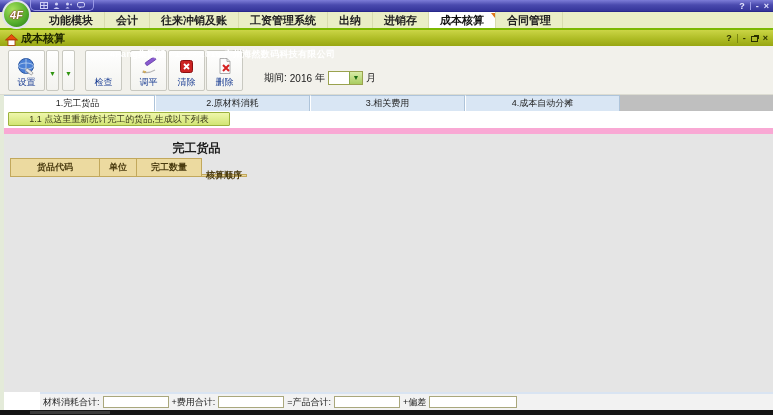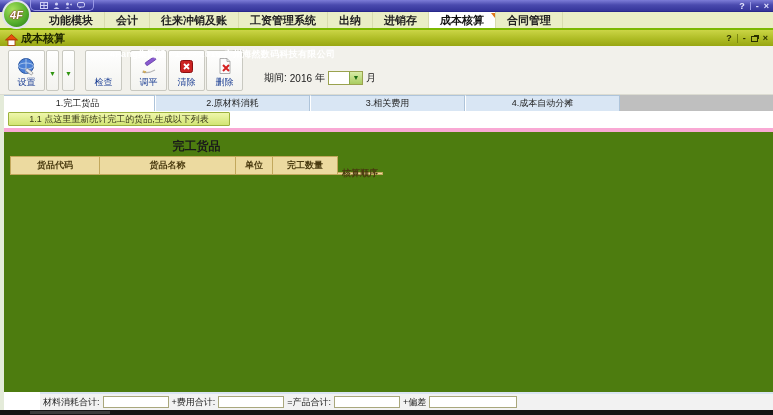--- a/index.html
+++ b/index.html
@@ -82,22 +82,22 @@
 
   
   .action-row { position:absolute; top:111px; left:0; right:0; height:17px; background:#fff; }
   .action-btn { position:absolute; left:8px; top:1px; width:222px; height:14px;
     background:linear-gradient(180deg,#EFF7AC 0%,#D2E574 100%);
     border:1px solid #9CB23E; border-radius:1px; font-size:9px; color:#3a3a1a;
     text-align:center; line-height:12px; cursor:pointer;
     font-family:"Liberation Sans", sans-serif; display:block; }
 
   
-  .content { position:absolute; top:128px; left:0; right:0; bottom:23px; background:#4d7c0f;
-    border-top:4px solid #f9a8d4; }
+  .content { position:absolute; top:128px; left:0; right:0; bottom:23px; background:#e5e5e5;
+    border-top:6px solid #f9a8d4; }
   .left-strip { position:absolute; left:0; top:95px; bottom:5px; width:4px; background:#E4EBD9; z-index:2; }
   .table-title { position:absolute; top:6px; left:10px; width:373px; text-align:center;
     font-size:12px; font-weight:bold; color:#1a1a1a; }
   .grid-header { position:absolute; top:24px; left:10px; display:flex; height:19px; }
   .gcell { background:#ECDAA0; border:1px solid #C2A85C; border-left:none;
     font-size:9px; font-weight:bold; color:#4a3b10; display:flex; align-items:center;
     justify-content:center; }
   .gcell:first-child { border-left:1px solid #C2A85C; }
   .gc0 { width:90px; } .gc1 { width:136px; } .gc2 { width:37px; } .gc3 { width:65px; } .gc4 { width:45px;margin-top:16px; }
 
@@ -256,21 +256,20 @@
 <div class="action-row">
   <button class="action-btn">1.1 点这里重新统计完工的货品,生成以下列表</button>
 </div>
 
 <div class="left-strip"></div>
 
 <div class="content">
   <div class="table-title">完工货品</div>
   <div class="grid-header">
     <div class="gcell gc0">货品代码</div>
-    <div class="gcell gc1">货品名称</div>
     <div class="gcell gc2">单位</div>
     <div class="gcell gc3">完工数量</div>
     <div class="gcell gc4">核算顺序</div>
   </div>
 </div>
 
 <div class="footer">
   <span class="flabel">材料消耗合计:</span>
   <input value="" style="">
   <span class="flabel">+费用合计:</span>

